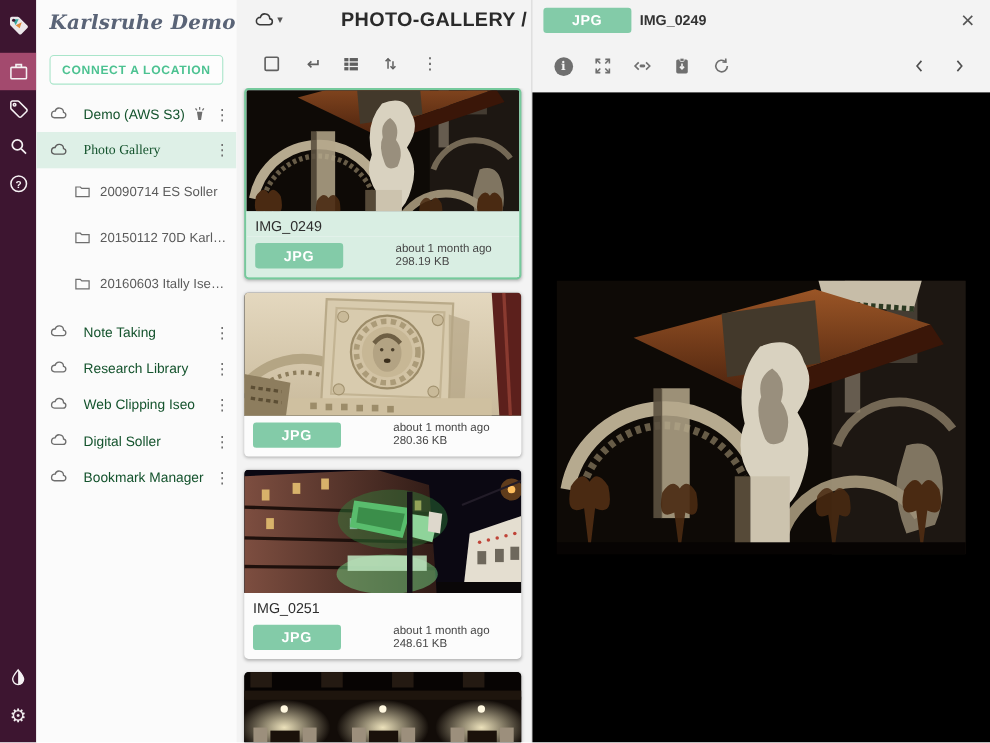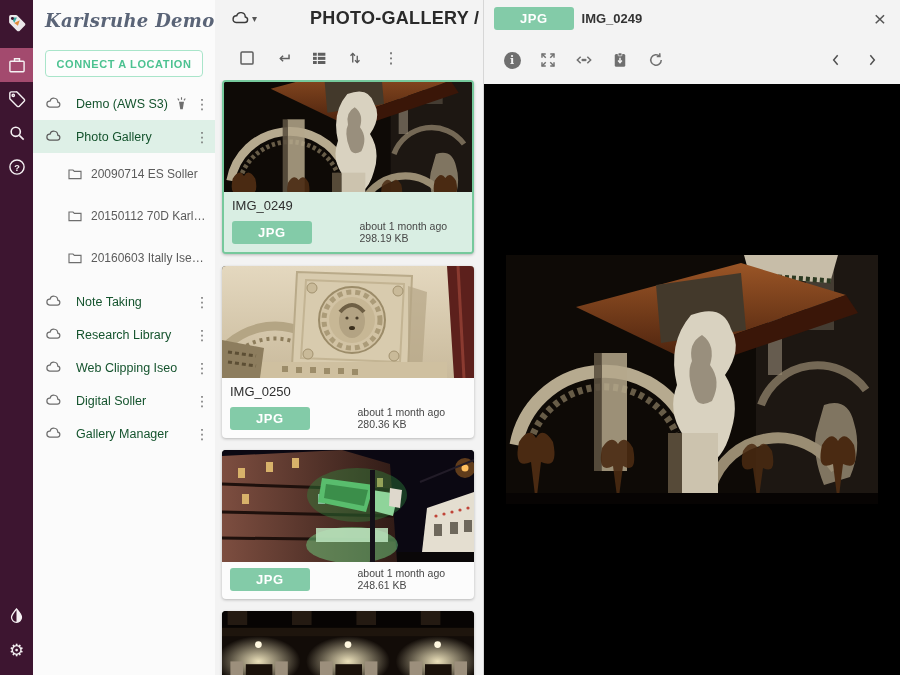--- a/index.html
+++ b/index.html
@@ -16,21 +16,21 @@
   .glyph-icon { color:#f2eef0; font-size:17px; line-height:1; }
 
   
   .locpanel { width:182px; flex:0 0 182px; background:#fbfbfb; display:flex; flex-direction:column; overflow:hidden; }
   .brand { display:flex; align-items:flex-start; padding:10px 6px 4px 12px; height:46px; }
   .brand-text { font-family:"DejaVu Serif", serif; font-style:italic; font-weight:bold; color:#5a6477; font-size:18px; letter-spacing:.3px; white-space:nowrap; }
   .lm-title { font-size:12.5px; color:#1f1f1f; letter-spacing:.4px; padding:8px 12px 6px 12px; }
   .connect-btn { margin:4px 12px 10px 12px; height:27px; border:1px solid #a9e5ca; border-radius:4px; background:#fdfdfd;
                  color:#4cc291; font-size:11px; font-weight:bold; letter-spacing:.6px; display:flex; align-items:center; justify-content:center; cursor:pointer; }
   .locrow { display:flex; align-items:center; height:33px; padding:0 6px 0 12px; cursor:pointer; }
-  .locrow.sel { background:#def0e7; }
+  .locrow.sel { background:#def0e7;font-family:Liberation Serif, serif; }
   .locrow .lbl { font-size:12.5px; color:#14532d; flex:1; margin-left:14px; white-space:nowrap; overflow:hidden; text-overflow:ellipsis; }
   .locrow .dots { color:#6e6e6e; font-size:14px; width:14px; text-align:center; cursor:pointer; }
   .folderrow { display:flex; align-items:center; height:42px; padding-left:34px; cursor:pointer; }
   .folderrow .lbl { font-size:12px; color:#5b5b5b; margin-left:8px; white-space:nowrap; overflow:hidden; text-overflow:ellipsis; max-width:118px; }
   svg.oicon { display:block; }
 
   
   .filepanel { width:268px; flex:0 0 268px; background:#f3f3f3; display:flex; flex-direction:column; overflow:hidden; }
   .fp-path { height:36px; display:flex; align-items:center; padding-left:16px; }
   .fp-path .crumb { font-size:18px; font-weight:bold; color:#2a2a2a; margin-left:6px; letter-spacing:.3px;padding-left:47px; }
@@ -356,21 +356,21 @@
       <svg class="oicon" width="17" height="17" viewBox="0 0 24 24" fill="none" stroke="#6e6e6e" stroke-width="1.7">
         <path d="M6.5 17h11a3.5 3.5 0 0 0 .5-6.96A5.5 5.5 0 0 0 7.2 8.6 4.2 4.2 0 0 0 6.5 17z"></path>
       </svg>
       <span class="lbl">Digital Soller</span>
       <span class="dots">⋮</span>
     </div>
     <div class="locrow">
       <svg class="oicon" width="17" height="17" viewBox="0 0 24 24" fill="none" stroke="#6e6e6e" stroke-width="1.7">
         <path d="M6.5 17h11a3.5 3.5 0 0 0 .5-6.96A5.5 5.5 0 0 0 7.2 8.6 4.2 4.2 0 0 0 6.5 17z"></path>
       </svg>
-      <span class="lbl">Gallery Manager</span>
+      <span class="lbl">Bookmark Manager</span>
       <span class="dots">⋮</span>
     </div>
   </div>
 
   <div class="filepanel">
     <div class="fp-path">
       <svg class="oicon" width="19" height="19" viewBox="0 0 24 24" fill="none" stroke="#3a3a3a" stroke-width="1.8">
         <path d="M6.5 17h11a3.5 3.5 0 0 0 .5-6.96A5.5 5.5 0 0 0 7.2 8.6 4.2 4.2 0 0 0 6.5 17z"></path>
       </svg>
       <span class="caret">▾</span>
@@ -424,33 +424,33 @@
           <span class="fmeta">about 1 month ago 298.19 KB</span>
         </div>
       </div>
 
       <div class="card">
         <div class="thumb">
           <svg viewBox="0 0 252 112" preserveAspectRatio="xMidYMid slice">
               <use href="#photoRelief"></use>
             </svg>
         </div>
-        <div class="fname">IMG_0250</div>
         <div class="frow">
           <span class="badge">JPG</span>
           <span class="fmeta">about 1 month ago 280.36 KB</span>
         </div>
       </div>
 
       <div class="card">
         <div class="thumb">
           <svg viewBox="0 0 252 112" preserveAspectRatio="xMidYMid slice">
               <use href="#photoStreet"></use>
             </svg>
         </div>
+        <div class="fname">IMG_0251</div>
         <div class="frow">
           <span class="badge">JPG</span>
           <span class="fmeta">about 1 month ago 248.61 KB</span>
         </div>
       </div>
 
       <div class="card">
         <div class="thumb">
           <svg viewBox="0 0 252 80" preserveAspectRatio="xMidYMid slice">
               <use href="#photoLamps"></use>

